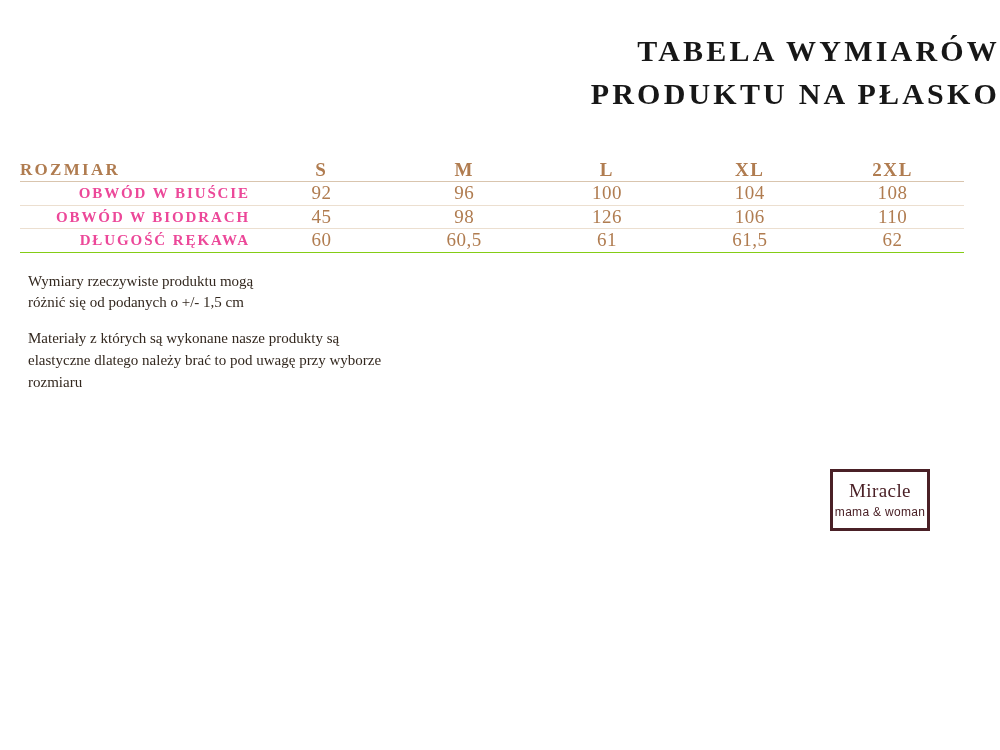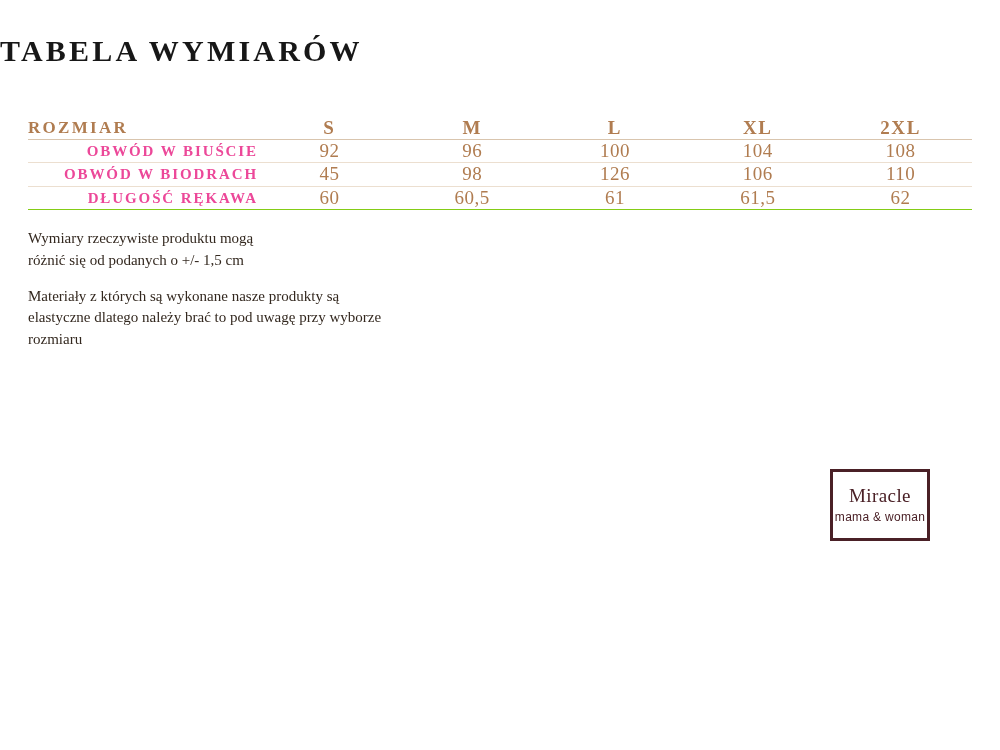--- a/index.html
+++ b/index.html
@@ -14,35 +14,35 @@
     color: #b07c50;
     overflow: hidden;
   }
   .page {
     position: relative;
     width: 1000px;
     height: 750px;
     box-sizing: border-box;
   }
   .title {
-    text-align: left;
+    text-align: right;
     color: #171717;
     font-family: "Liberation Serif", serif;
     font-weight: bold;
     font-size: 30px;
     letter-spacing: 3.2px;
     line-height: 1.42;
     padding-top: 30px;
   }
   .title-line {
     display: block;
     white-space: pre;
   }
   .table-wrap {
-    margin: 44px 28px 0 28px;
+    margin: 44px 28px 0 20px;
   }
   table.size-table {
     width: 944px;
     border-collapse: collapse;
     table-layout: fixed;
   }
   table.size-table th,
   table.size-table td {
     padding: 0;
     vertical-align: middle;
@@ -100,21 +100,21 @@
     line-height: 1.45;
     color: #33281f;
     margin-bottom: 14px;
     white-space: pre-line;
   }
   .logo-box {
     position: absolute;
     right: 70px;
     top: 469px;
     width: 100px;
-    height: 72px;
+    height: 62px;
     border: 3px solid #4a2026;
     box-sizing: border-box;
     display: flex;
     flex-direction: column;
     align-items: center;
     justify-content: center;
   }
   .logo-main {
     font-family: "Liberation Serif", serif;
     font-size: 19px;
@@ -130,20 +130,21 @@
     margin-top: 5px;
   }
 </style>
 </head>
 <body>
 
 <div class="page">
 
   <div class="title">
     <span class="title-line">TABELA WYMIARÓW</span>
+    <span class="title-line">PRODUKTU NA PŁASKO</span>
   </div>
 
   <div class="table-wrap">
     <table class="size-table">
       <thead>
         <tr class="row-head">
           <th class="hdr-label">ROZMIAR</th>
           <th class="hdr-size">S</th>
           <th class="hdr-size">M</th>
           <th class="hdr-size">L</th>

